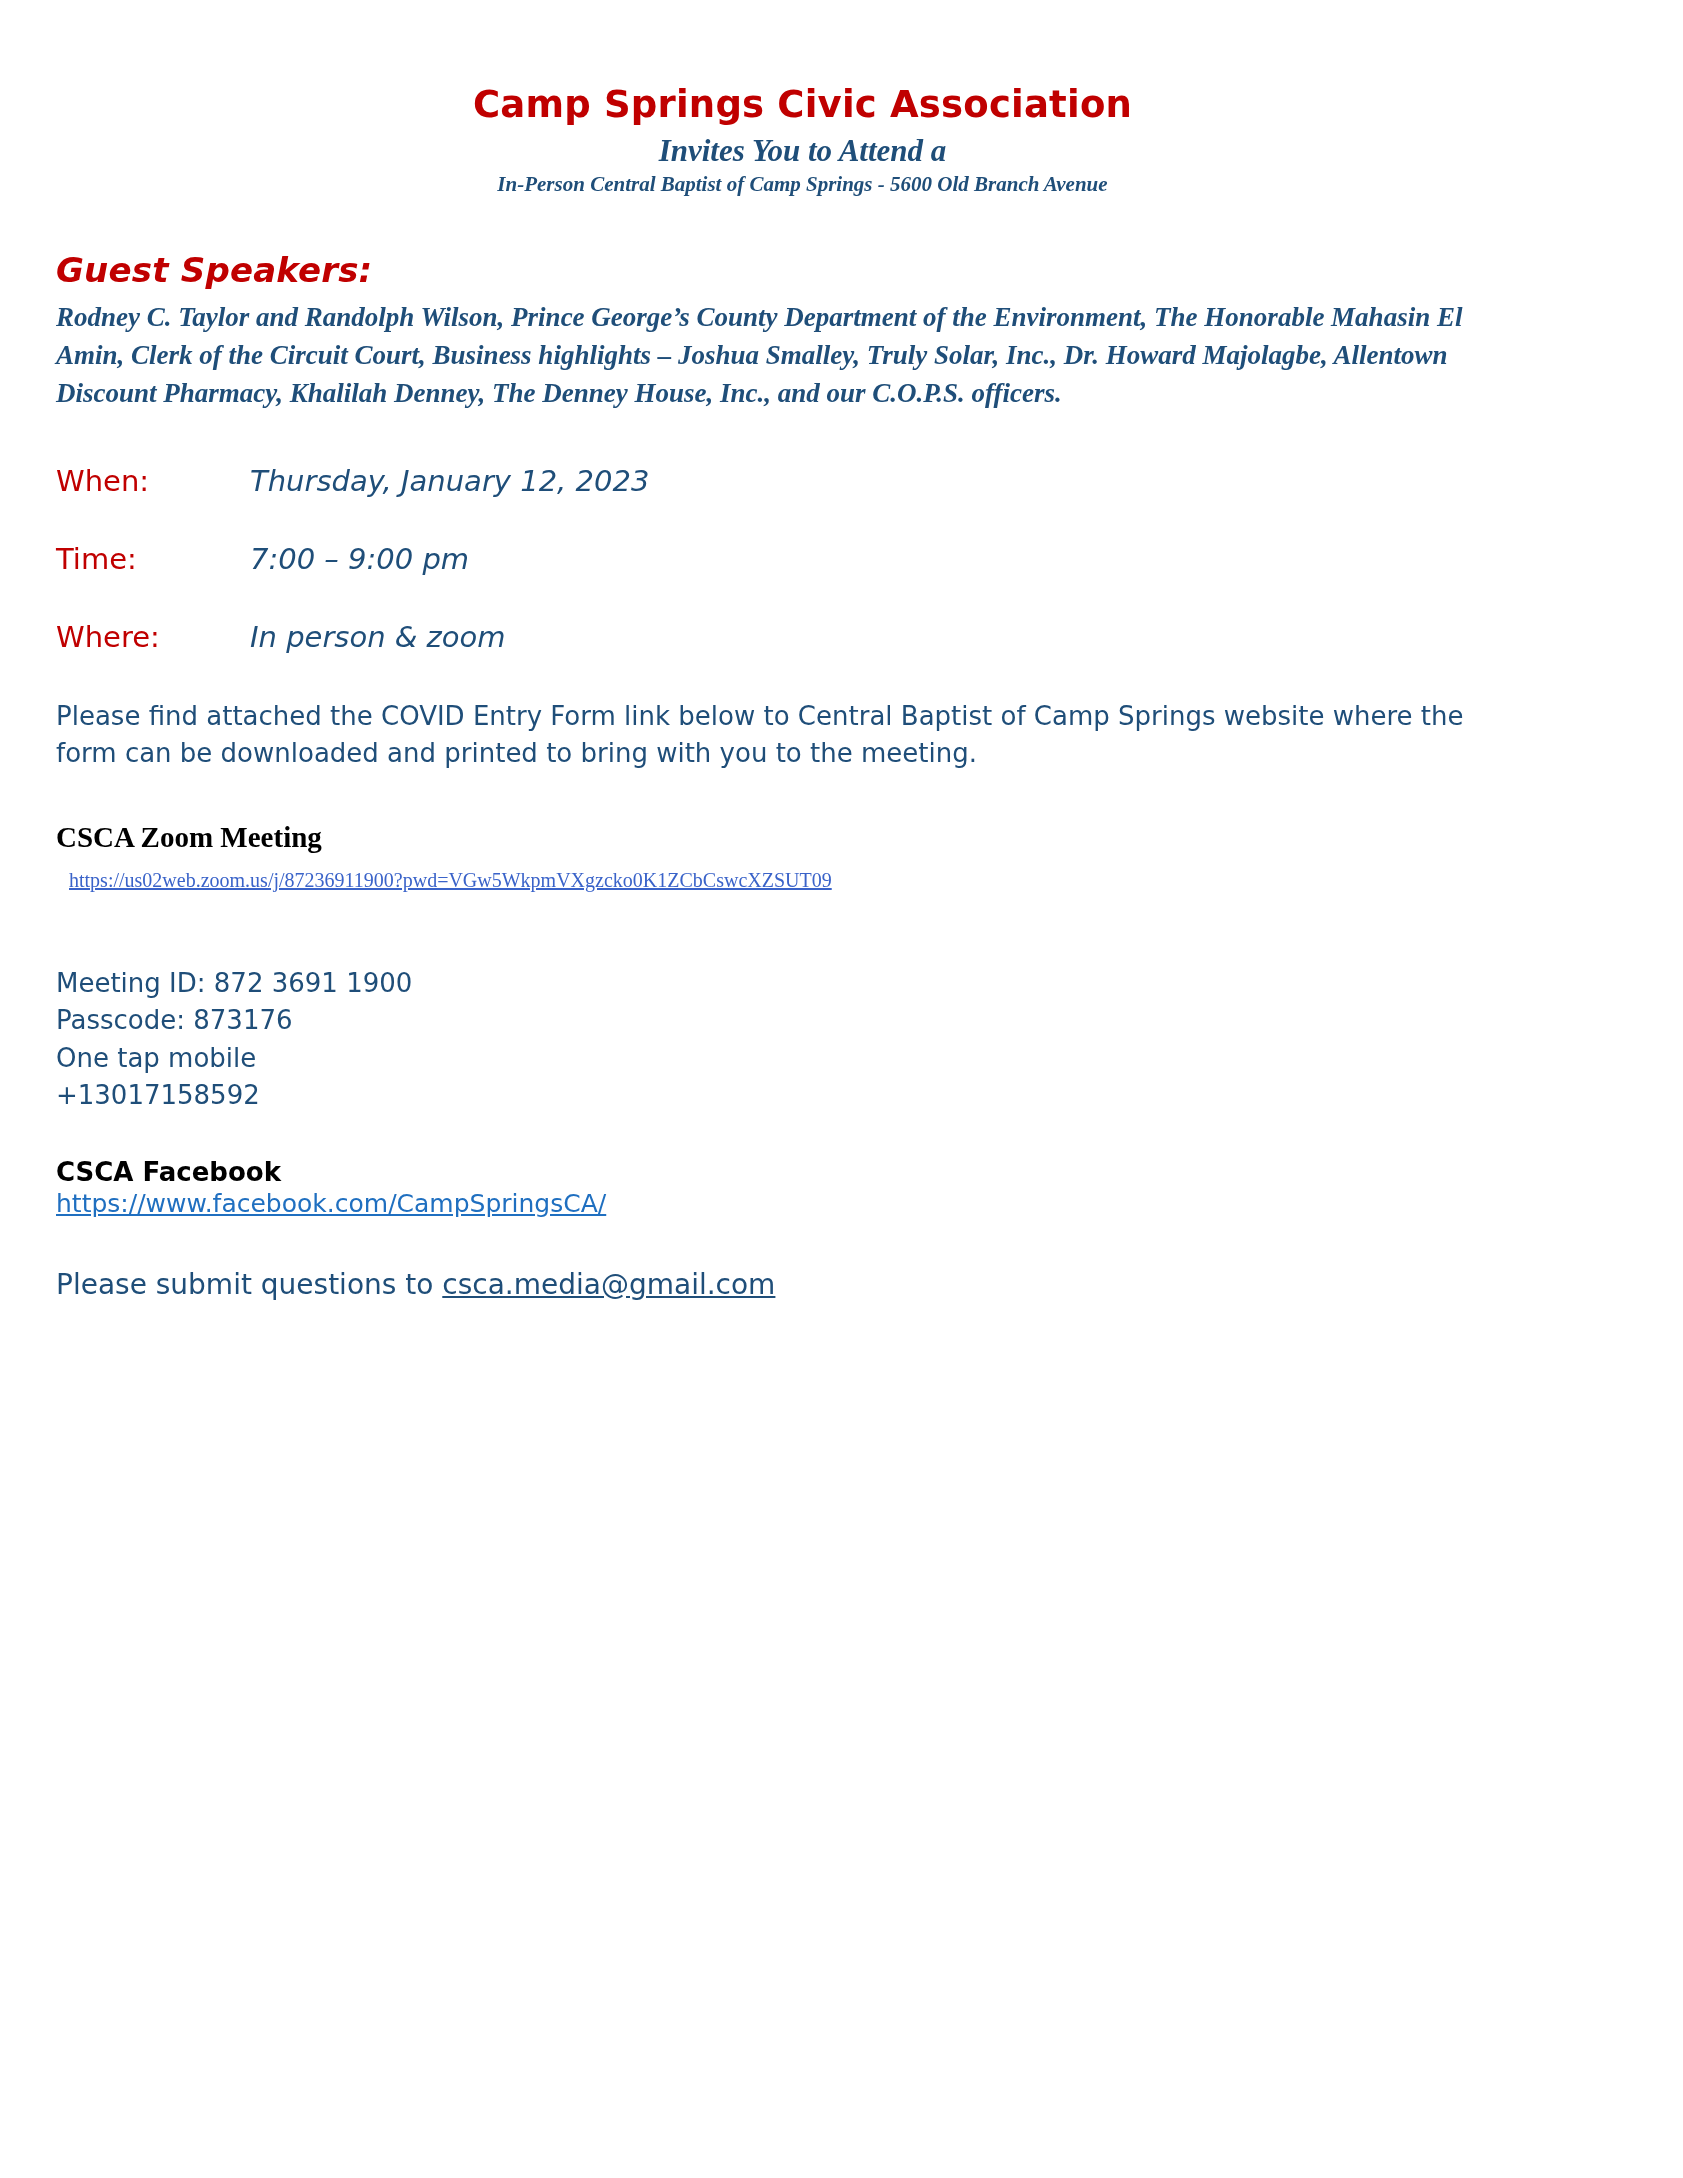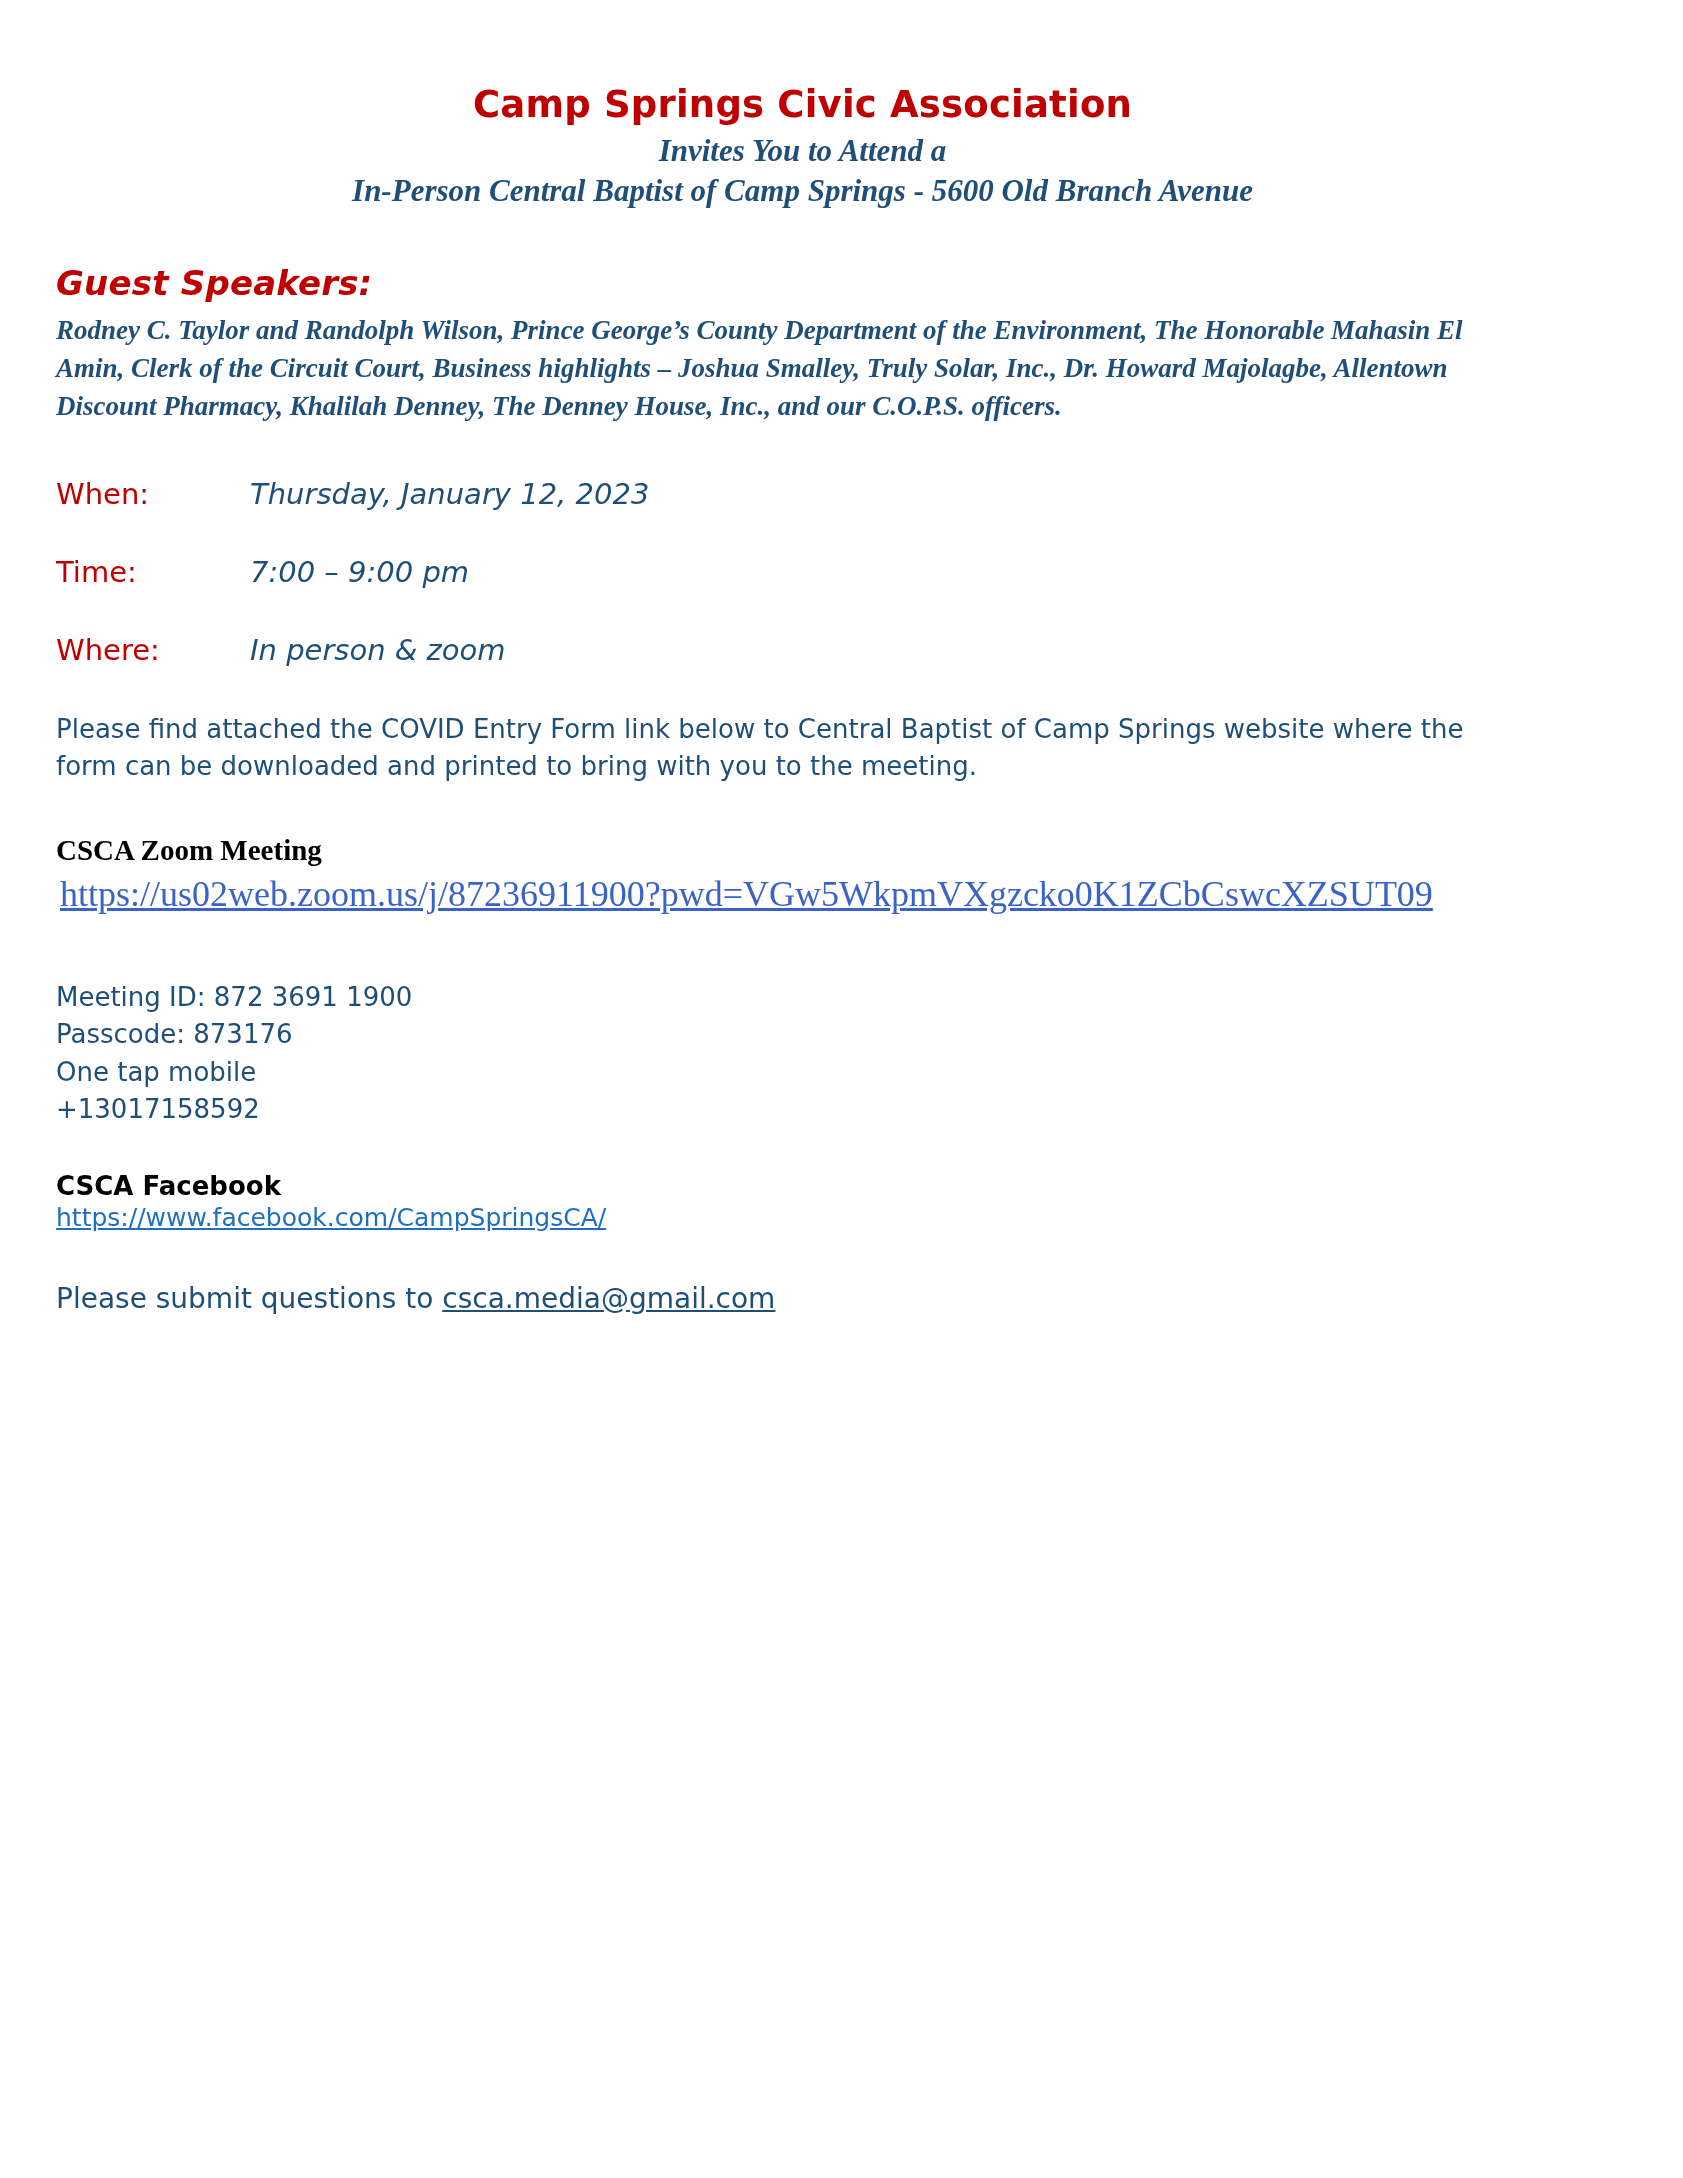--- a/index.html
+++ b/index.html
@@ -38,21 +38,21 @@
     text-align: center;
     color: #1F4E79;
     font-family: "Liberation Serif", serif;
     font-style: italic;
     font-weight: bold;
     font-size: 31px;
     line-height: 1.30;
     margin: 0;
   }
   .subtitle.wide {
-    font-size: 31px;
+    font-size: 21px;
   }
 
   
   .guest-heading {
     color: #C00000;
     font-family: "DejaVu Sans", sans-serif;
     font-style: italic;
     font-weight: bold;
     font-size: 34px;
     margin: 51px 0 8px 0;
@@ -117,24 +117,24 @@
   .zoom-heading {
     color: #000000;
     font-family: "Liberation Serif", serif;
     font-weight: bold;
     font-size: 29px;
     margin: 48px 0 2px 0;
   }
   .link-zoom {
     color: #3a63c9;
     font-family: "Liberation Serif", serif;
-    font-size: 36px;
+    font-size: 20px;
     text-decoration: underline;
     display: inline-block;
-    margin: 4px;
+    margin: 13px;
   }
   .meeting-lines {
     margin-top: 60px;
   }
   .meeting-line {
     color: #1F4E79;
     font-family: "DejaVu Sans", sans-serif;
     font-size: 26px;
     line-height: 1.44;
   }

